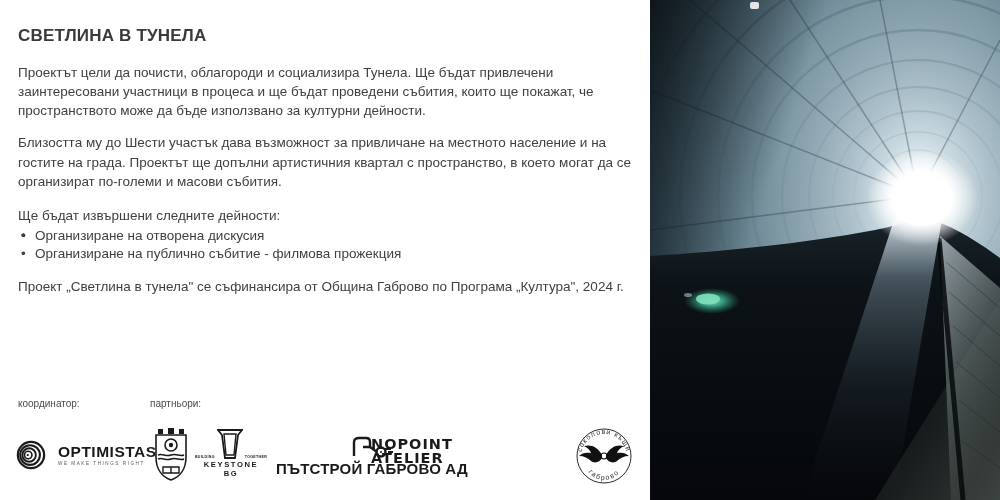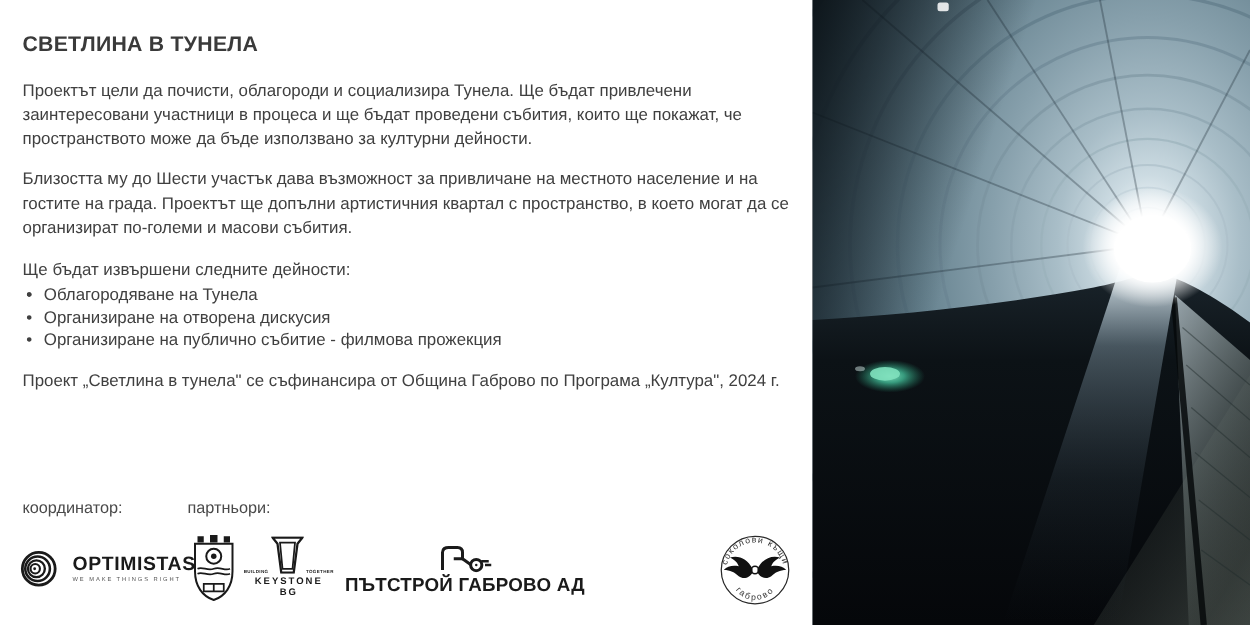--- a/index.html
+++ b/index.html
@@ -13,21 +13,21 @@
   .p1{margin-top:17px;}
   .p2{margin-top:13px;}
   .intro{margin-top:15px;}
   ul.activities{list-style:none;margin:2px 0 0 0;padding:0;}
   ul.activities li{position:relative;font-size:13.5px;line-height:1.33;padding-left:17px;}
   ul.activities li .bullet{position:absolute;left:3px;top:0;font-size:13.5px;color:#404040;}
   .period{margin-top:16px;}
   .funding{margin-top:14px;}
 
   
-  .footer-label{position:absolute;font-size:13px;color:#4a4a4a;top:398px;}
+  .footer-label{position:absolute;font-size:10px;color:#4a4a4a;top:398px;}
   .coordinator-label{left:18px;}
   .partners-label{left:150px;}
   .logo{position:absolute;color:#1a1a1a;}
   .logo svg{display:block;}
 
   .logo-optimistas{left:16px;top:440px;display:flex;align-items:center;gap:12px;}
   .opt-text{display:flex;flex-direction:column;}
   .opt-name{font-weight:bold;font-size:15.5px;letter-spacing:.5px;line-height:1;}
   .opt-tag{font-size:4.6px;letter-spacing:1.55px;color:#555;margin-top:2px;}
 
@@ -64,21 +64,20 @@
     <p class="para p1">Проектът цели да почисти, облагороди и социализира Тунела. Ще бъдат привлечени заинтересовани участници в процеса и ще бъдат проведени събития, които ще покажат, че пространството може да бъде използвано за културни дейности.</p>
     <p class="para p2">Близостта му до Шести участък дава възможност за привличане на местното население и на гостите на града. Проектът ще допълни артистичния квартал с пространство, в което могат да се организират по-големи и масови събития.</p>
 
     <p class="para intro">Ще бъдат извършени следните дейности:</p>
     <ul class="activities">
       <li>
         <span class="bullet">•</span>
       </li>
       <li>
         <span class="bullet">•</span>
-        <span>Облагородяване на Тунела</span>
       </li>
       <li>
         <span class="bullet">•</span>
         <span>Организиране на отворена дискусия</span>
       </li>
       <li>
         <span class="bullet">•</span>
         <span>Организиране на публично събитие - филмова прожекция</span>
       </li>
     </ul>
@@ -149,20 +148,24 @@
           <path d="M20 11 L27 16"></path>
           <circle cx="31" cy="16" r="4.5"></circle>
           <circle cx="31" cy="16" r="1" fill="#1a1a1a" stroke="none"></circle>
           <path d="M35 13 H41 M38 16 H43" stroke-width="2"></path>
         </g>
       </svg>
     </span>
     <span class="ps-name">ПЪТСТРОЙ ГАБРОВО АД</span>
   </div>
 
+  <div class="logo logo-nopoint">
+    <div>NOPOINT</div>
+    <div>ATELIER</div>
+  </div>
 
 
   <div class="logo logo-sokolovi">
     <svg width="66" height="66" viewBox="0 0 66 66">
       <defs>
         <path id="arcTop" d="M10 36 A23 23 0 0 1 56 36"></path>
         <path id="arcBot" d="M14 40 A19 19 0 0 0 52 40"></path>
       </defs>
       <circle cx="33" cy="35" r="27" fill="none" stroke="#2a2a2a" stroke-width="1"></circle>
       <text font-size="7" fill="#333" letter-spacing="1" font-family="Liberation Sans, sans-serif">

